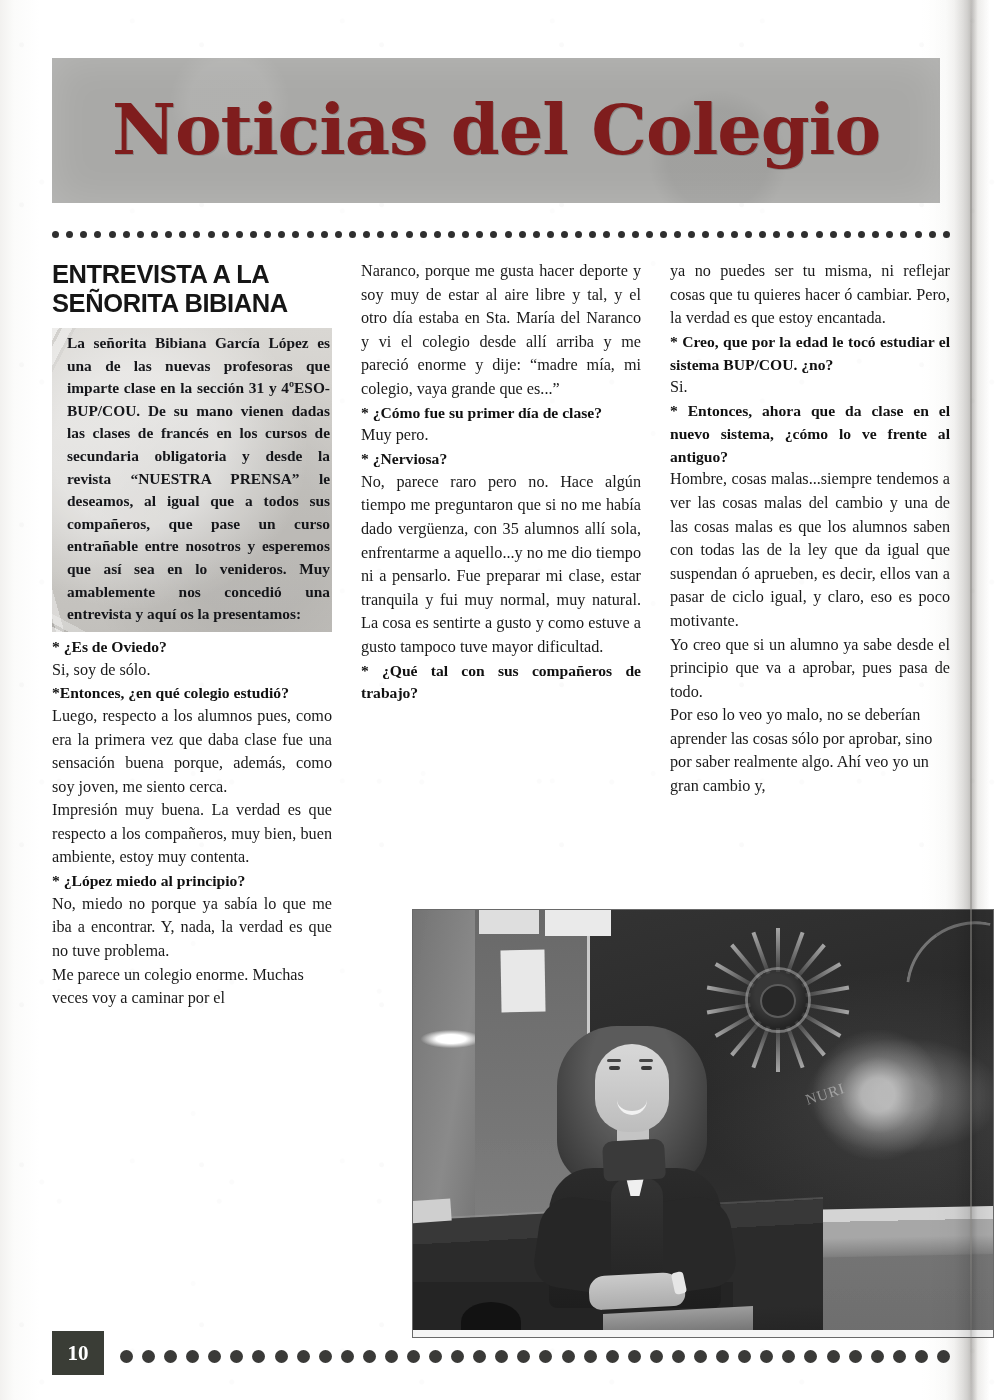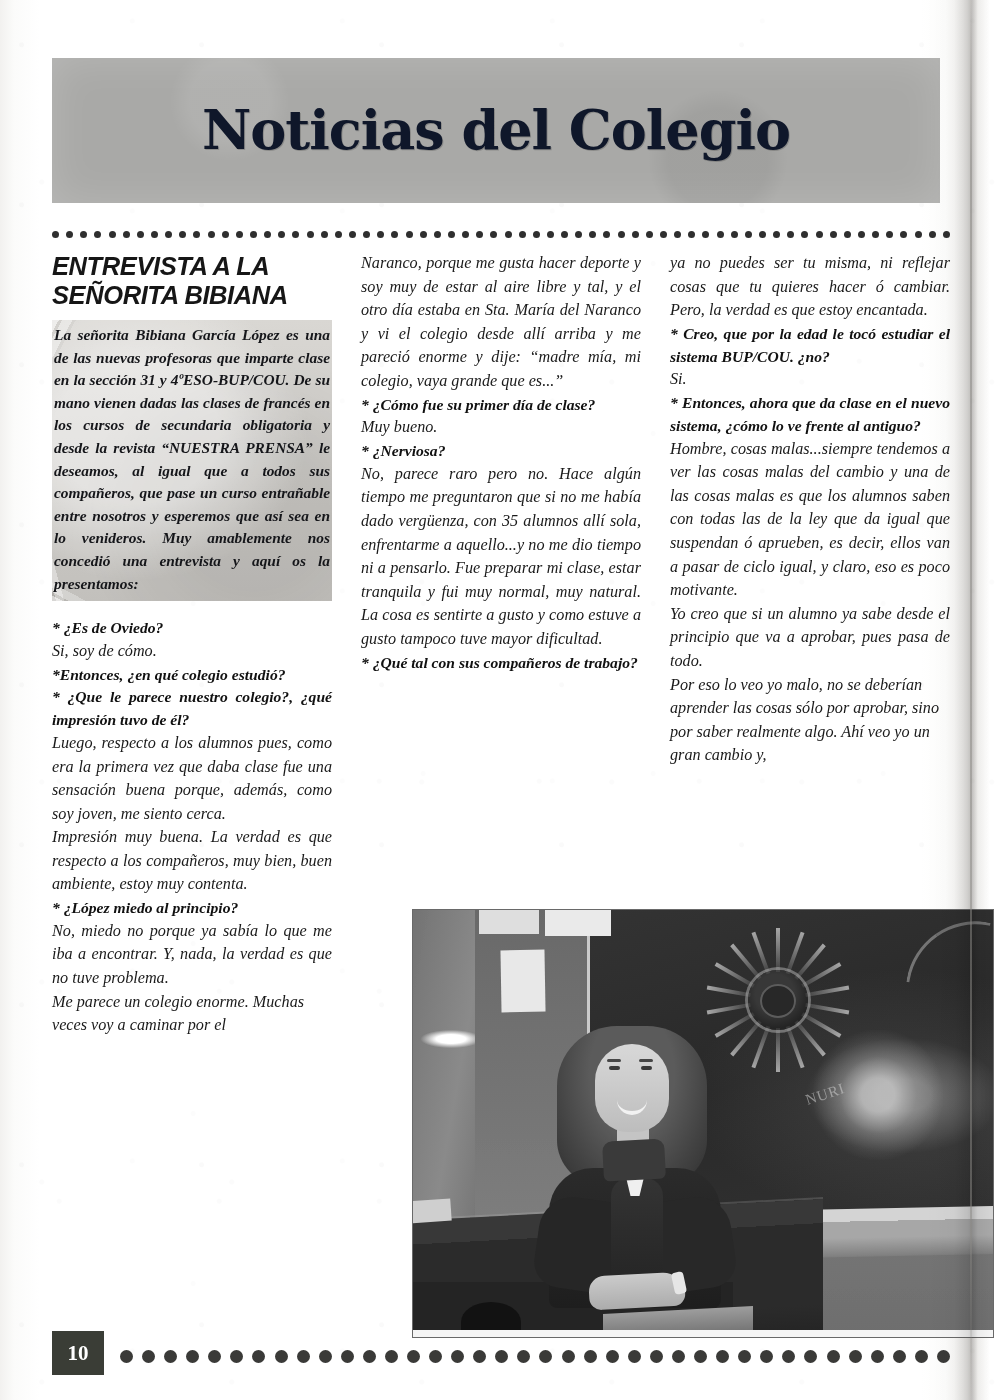--- a/index.html
+++ b/index.html
@@ -58,61 +58,61 @@
       radial-gradient(circle at 20% 30%, rgba(255,255,255,.09) 0 40px, transparent 60px),
       radial-gradient(circle at 75% 70%, rgba(0,0,0,.05) 0 50px, transparent 70px);
     mix-blend-mode:normal;
   }
   #banner-title{
     position:absolute;left:0;right:0;top:50%;
     transform:translateY(-52%);
     text-align:center;
     font-family:"DejaVu Serif", serif;
     font-weight:700;
-    font-size:54px;
+    font-size:70px;
     letter-spacing:-1px;
-    color:#0f172a;
+    color:#7f1d1d;
     text-shadow:1px 1px 0 rgba(0,0,0,.18);
     white-space:nowrap;
   }
 
   
   .dot-rule{position:absolute;display:flex;align-items:center;}
   #dots-top{left:52px;top:228px;width:898px;height:12px;justify-content:space-between;}
   #dots-top .dot{width:7px;height:7px;border-radius:50%;background:#2f2f2f;}
   #dots-bottom{left:120px;top:1348px;width:830px;height:16px;justify-content:space-between;}
   #dots-bottom .dot{width:13px;height:13px;border-radius:50%;background:#3a3a38;}
 
   
   #cols{
     position:absolute;left:52px;top:252px;width:898px;height:1070px;
   }
-  .col{position:absolute;top:0;width:280px;font-style:italic;}
+  .col{position:absolute;top:8px;width:280px;}
   #col1{left:0;}
   #col2{left:309px;}
   #col3{left:618px;}
 
   
   #headline{
     font-family:"Liberation Sans", sans-serif;
     font-weight:700;
     font-size:25.5px;
     line-height:29px;
     letter-spacing:-0.4px;
     color:#161616;
     margin:0 0 10px 0;
     text-transform:uppercase;
   }
   #headline .ln{display:block;}
 
   
   #intro{
     position:relative;
-    padding:4px 2px 6px 2px;
-    margin-bottom:16px;
+    padding:4px 2px 6px 15px;
+    margin-bottom:4px;
     color:#15161a;
     font-weight:700;
     font-size:15.4px;
     line-height:22.6px;
     text-align:justify;
     text-justify:inter-word;
     background:#cfcdc9;
   }
   #intro-texture{
     position:absolute;inset:0;
@@ -414,36 +414,35 @@
       <h1 id="headline">
         <span class="ln">ENTREVISTA A LA</span>
         <span class="ln">SEÑORITA BIBIANA</span>
       </h1>
       <div id="intro">
         <div id="intro-texture"></div>
         <p>La señorita Bibiana García López es una de las nuevas profesoras que imparte clase en la sección 31 y 4ºESO-BUP/COU. De su mano vienen dadas las clases de francés en los cursos de secundaria obligatoria y desde la revista “NUESTRA PRENSA” le deseamos, al igual que a todos sus compañeros, que pase un curso entrañable entre nosotros y esperemos que así sea en lo venideros. Muy amablemente nos concedió una entrevista y aquí os la presentamos:</p>
       </div>
       <div id="col1-body">
           <p class="q">* ¿Es de Oviedo?</p>
-          <p class="a">Si, soy de cómo.</p>
+          <p class="a">Si, soy de sólo.</p>
           <p class="q">*Entonces, ¿en qué colegio estudió?</p>
-          <p class="q">* ¿Que le parece nuestro colegio?, ¿qué impresión tuvo de él?</p>
           <p class="a">Luego, respecto a los alumnos pues, como era la primera vez que daba clase fue una sensación buena porque, además, como soy joven, me siento cerca.</p>
           <p class="a">Impresión muy buena. La verdad es que respecto a los compañeros, muy bien, buen ambiente, estoy muy contenta.</p>
           <p class="q">* ¿López miedo al principio?</p>
           <p class="a">No, miedo no porque ya sabía lo que me iba a encontrar. Y, nada, la verdad es que no tuve problema.</p>
           <p class="a last">Me parece un colegio enorme. Muchas veces voy a caminar por el</p>
         </div>
     </div>
 
     <div class="col" id="col2">
       <div id="col2-body">
           <p class="a">Naranco, porque me gusta hacer deporte y soy muy de estar al aire libre y tal, y el otro día estaba en Sta. María del Naranco y vi el colegio desde allí arriba y me pareció enorme y dije: “madre mía, mi colegio, vaya grande que es...”</p>
           <p class="q">* ¿Cómo fue su primer día de clase?</p>
-          <p class="a">Muy bueno.</p>
+          <p class="a">Muy pero.</p>
           <p class="q">* ¿Nerviosa?</p>
           <p class="a">No, parece raro pero no. Hace algún tiempo me preguntaron que si no me había dado vergüenza, con 35 alumnos allí sola, enfrentarme a aquello...y no me dio tiempo ni a pensarlo. Fue preparar mi clase, estar tranquila y fui muy normal, muy natural. La cosa es sentirte a gusto y como estuve a gusto tampoco tuve mayor dificultad.</p>
           <p class="q">* ¿Qué tal con sus compañeros de trabajo?</p>
         </div>
     </div>
 
     <div class="col" id="col3">
       <div id="col3-body">
           <p class="a">ya no puedes ser tu misma, ni reflejar cosas que tu quieres hacer ó cambiar. Pero, la verdad es que estoy encantada.</p>
           <p class="q">* Creo, que por la edad le tocó estudiar el sistema BUP/COU. ¿no?</p>

